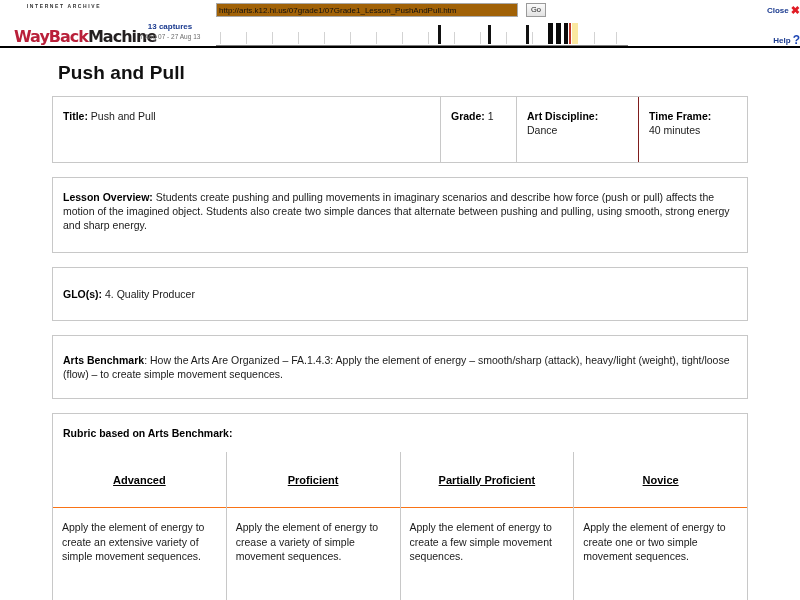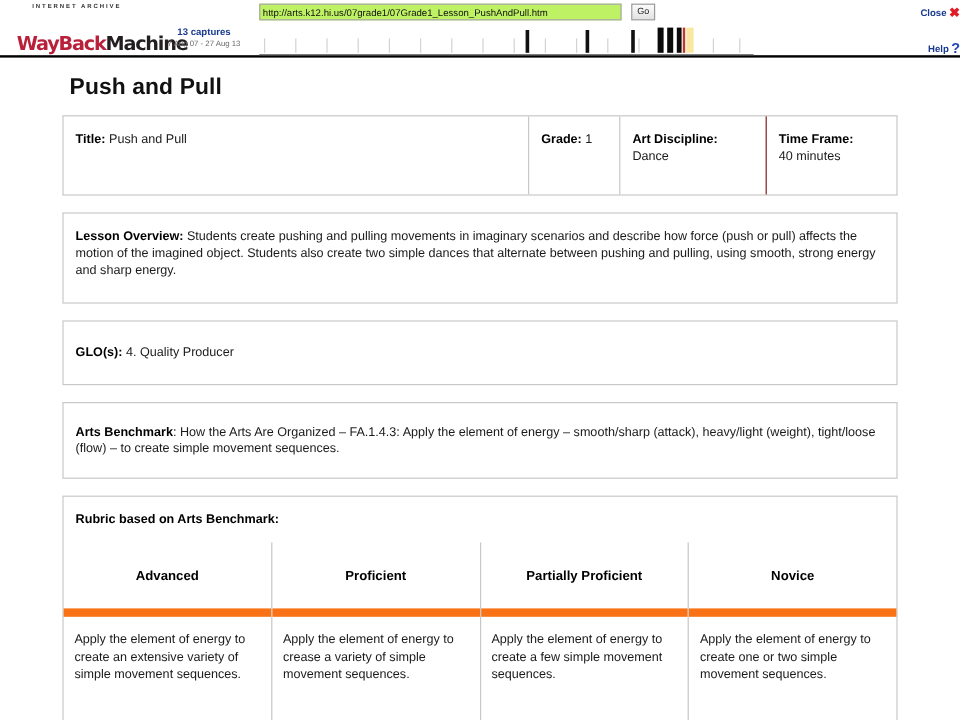--- a/index.html
+++ b/index.html
@@ -83,21 +83,21 @@
     height: 16px;
   }
   .wb-url-input {
     position: absolute;
     left: 0;
     top: 0;
     width: 302px;
     height: 14px;
     box-sizing: border-box;
     border: 1px solid #a9a9a9;
-    background: #bef264;
+    background: #a16207;
     font-family: "Liberation Sans", sans-serif;
     font-size: 8px;
     color: #111;
     padding: 0 2px;
     line-height: 12px;
   }
   .wb-go {
     position: absolute;
     left: 310px;
     top: 0;
@@ -284,21 +284,22 @@
   }
   .r-col:last-child { border-right: none; }
   .r-head {
     height: 55px;
     display: flex;
     align-items: center;
     justify-content: center;
     font-size: 11px;
     font-weight: bold;
     color: #000;
-    border-bottom: 7px solid #f97316;
+    border-bottom: 1px solid #f97316;
+    text-decoration: underline;
   }
   .r-body {
     padding: 12px 9px;
     font-size: 10.5px;
     line-height: 14.5px;
     color: #1a1a1a;
     min-height: 78px;
   }
 </style>
 </head>

